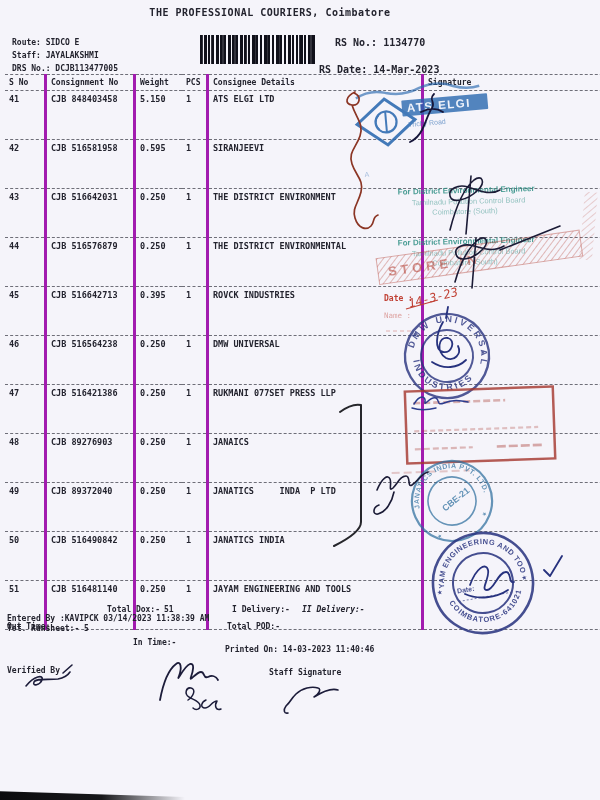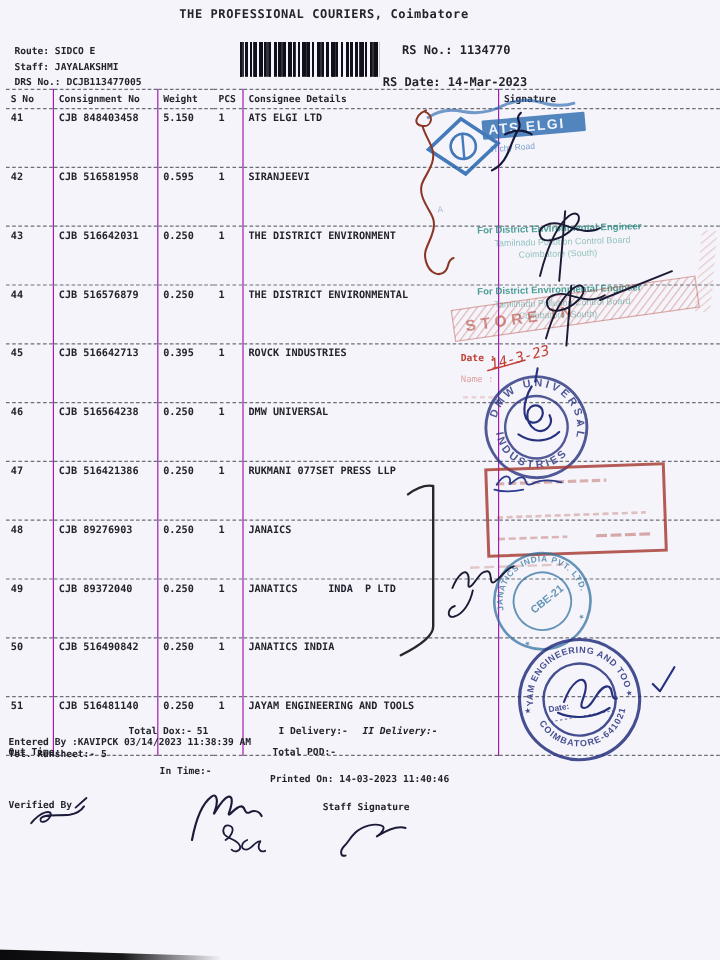--- a/index.html
+++ b/index.html
@@ -13,21 +13,21 @@
   .barcode{left:200px;top:35px;width:116px;height:29px;background:
      repeating-linear-gradient(90deg,#10101a 0 2px,rgba(0,0,0,0) 2px 4px),
      repeating-linear-gradient(90deg,#10101a 0 1px,rgba(0,0,0,0) 1px 6px),
      repeating-linear-gradient(90deg,rgba(16,16,26,.85) 0 3px,rgba(0,0,0,0) 3px 11px);}
   table.runsheet{position:absolute;left:5px;top:74px;width:590px;border-collapse:collapse;
      table-layout:fixed;font-size:8.5px;font-weight:700;border-top:1px dashed #6e6e78;}
   table.runsheet th,table.runsheet td{vertical-align:top;text-align:left;padding:3px 2px 0 4px;
      border-bottom:1px dashed #6e6e78;white-space:pre;overflow:hidden;font-weight:700;}
   table.runsheet th{height:12px;font-size:8px;}
   table.runsheet td{height:45px;}
-  .c2,.c3,.c5,.c6{border-left:1px solid #a21caf;}
+  .c2,.c3,.c5,.c6{border-left:3px solid #a21caf;}
   td.c1,th.c1{padding-left:7px;}
   td.c5{padding-left:15px;}
   th.c5{padding-left:6px;}
   .foot{font-size:8px;font-weight:700;}
   .stampDistrict{position:absolute;width:200px;color:#2e8f84;font-family:"Liberation Sans",sans-serif;
      transform:rotate(-1.5deg);line-height:10.5px;}
   .stampDistrict .l1{font-size:8px;font-weight:700;opacity:.85;}
   .stampDistrict .l2,.stampDistrict .l3{font-size:7.5px;opacity:.5;padding-left:14px;}
   .stampDistrict .l3{padding-left:34px;}
   .wedge{position:absolute;left:0;top:789px;width:185px;height:11px;

